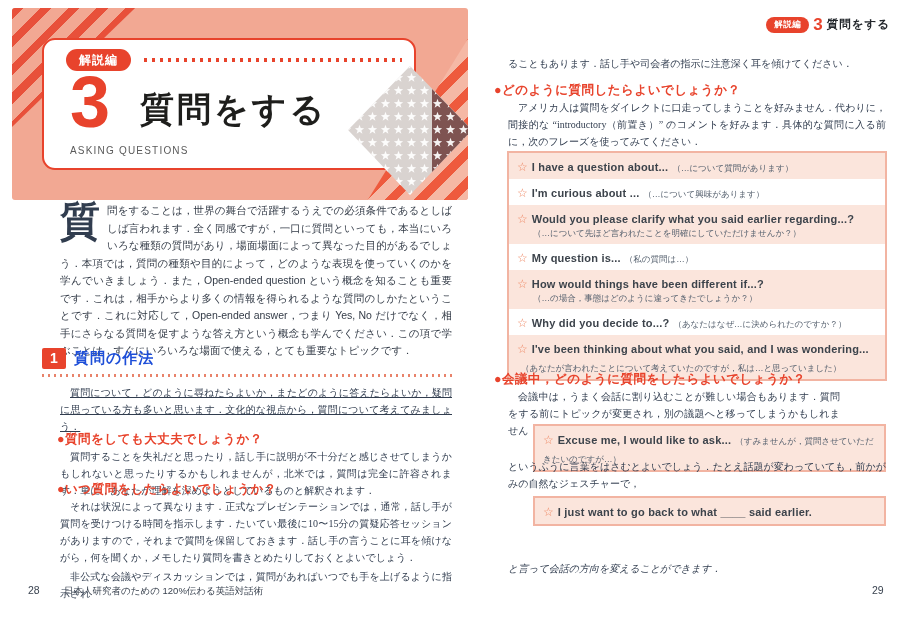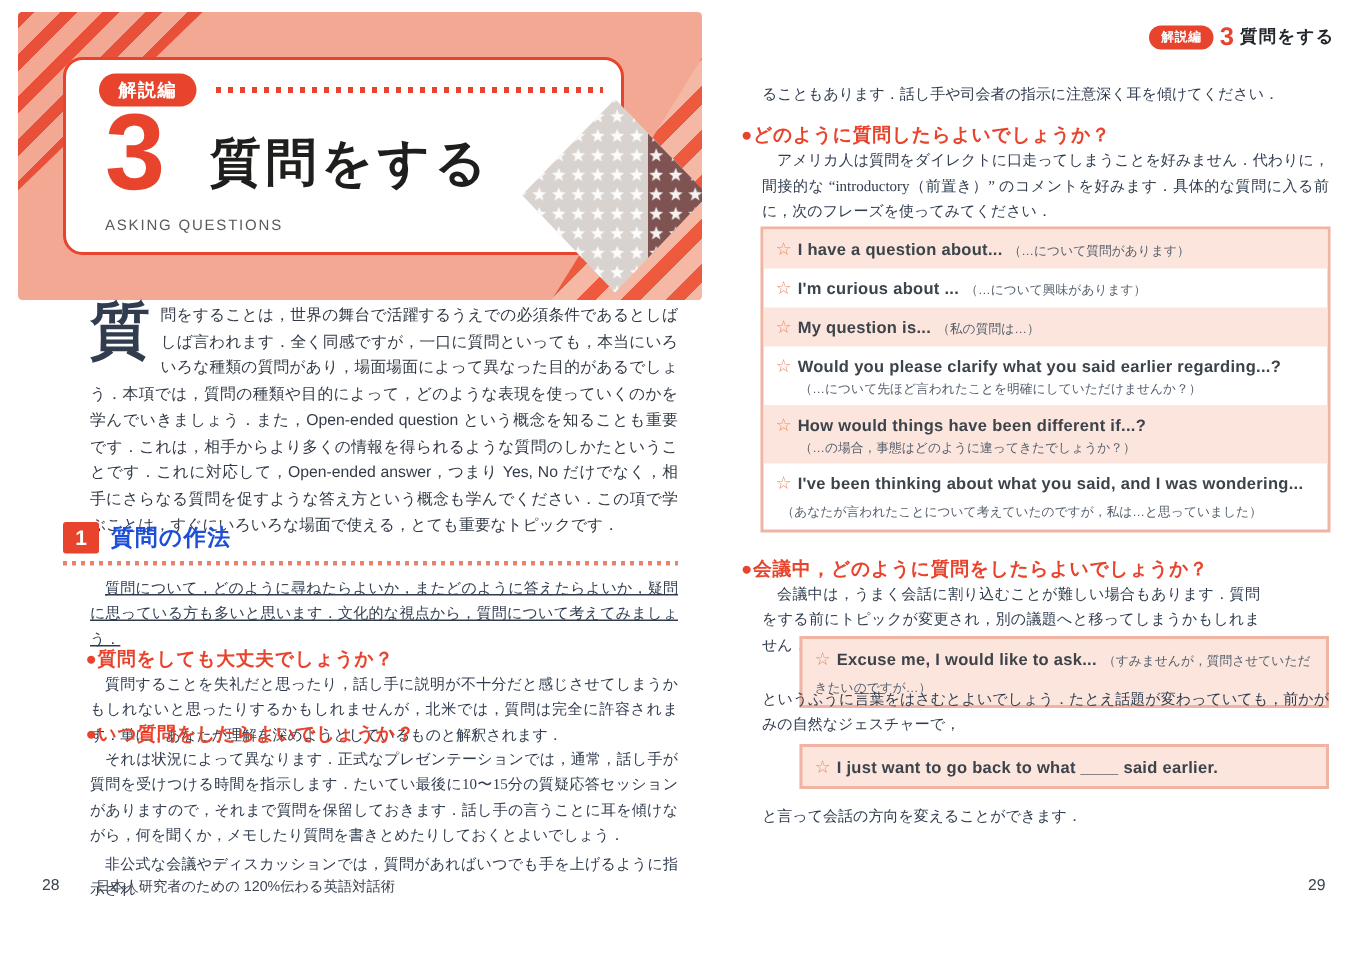--- a/index.html
+++ b/index.html
@@ -125,42 +125,45 @@
 <div class="abs red-head" style="left:494px; top:82px;">●どのように質問したらよいでしょうか？</div>
 <div class="abs jp-serif indent" style="left:508px; top:99px; width:378px;">アメリカ人は質問をダイレクトに口走ってしまうことを好みません．代わりに，間接的な “introductory（前置き）” のコメントを好みます．具体的な質問に入る前に，次のフレーズを使ってみてください．</div>
 
 <div class="abs" id="phrase-box">
   <div class="phrase-row">
     <span class="star">☆</span><span class="ph-en">I have a question about...</span><span class="ph-ja">（…について質問があります）</span>
   </div>
   <div class="phrase-row">
     <span class="star">☆</span><span class="ph-en">I'm curious about ...</span><span class="ph-ja">（…について興味があります）</span>
   </div>
+  <div class="phrase-row ja-block">
+    <span class="star">☆</span><span class="ph-en">Would you please clarify what you said earlier regarding...?</span><span class="ph-ja">（…について先ほど言われたことを明確にしていただけませんか？）</span>
+  </div>
   <div class="phrase-row">
     <span class="star">☆</span><span class="ph-en">My question is...</span><span class="ph-ja">（私の質問は…）</span>
   </div>
   <div class="phrase-row ja-block">
-    <span class="star">☆</span><span class="ph-en">Would you please clarify what you said earlier regarding...?</span><span class="ph-ja">（…について先ほど言われたことを明確にしていただけませんか？）</span>
+    <span class="star">☆</span><span class="ph-en">How would things have been different if...?</span><span class="ph-ja">（…の場合，事態はどのように違ってきたでしょうか？）</span>
   </div>
-  <div class="phrase-row ja-block">
-    <span class="star">☆</span><span class="ph-en">How would things have been different if...?</span><span class="ph-ja">（…の場合，事態はどのように違ってきたでしょうか？）</span>
+  <div class="phrase-row">
+    <span class="star">☆</span><span class="ph-en">Why did you decide to...?</span><span class="ph-ja">（あなたはなぜ…に決められたのですか？）</span>
   </div>
   <div class="phrase-row">
     <span class="star">☆</span><span class="ph-en">I've been thinking about what you said, and I was wondering...</span><span class="ph-ja">（あなたが言われたことについて考えていたのですが，私は…と思っていました）</span>
   </div>
 </div>
 
 <div class="abs red-head" style="left:494px; top:371px;">●会議中，どのように質問をしたらよいでしょうか？</div>
 <div class="abs jp-serif indent" style="left:508px; top:388px; width:332px;">会議中は，うまく会話に割り込むことが難しい場合もあります．質問をする前にトピックが変更され，別の議題へと移ってしまうかもしれません．このようなときは，</div>
 
 <div class="abs mini-box" style="left:533px; top:424px; width:353px;">
   <span class="star">☆</span><span class="ph-en">Excuse me, I would like to ask...</span><span class="ph-ja">（すみませんが，質問させていただきたいのですが…）</span>
 </div>
 
 <div class="abs jp-serif" style="left:508px; top:458px; width:378px;">というふうに言葉をはさむとよいでしょう．たとえ話題が変わっていても，前かがみの自然なジェスチャーで，</div>
 
 <div class="abs mini-box ja-block" style="left:533px; top:496px; width:353px;">
   <span class="star">☆</span><span class="ph-en">I just want to go back to what ____ said earlier.</span>
 </div>
 
-<div class="abs jp-serif" style="left:508px; top:536px; width:378px;">と言って会話の方向を変えることができます．</div>
+<div class="abs jp-serif" style="left:508px; top:560px; width:378px;font-style:italic;">と言って会話の方向を変えることができます．</div>
 
 <div class="abs page-num" style="left:872px; top:584px;">29</div>
 
 </body></html>

